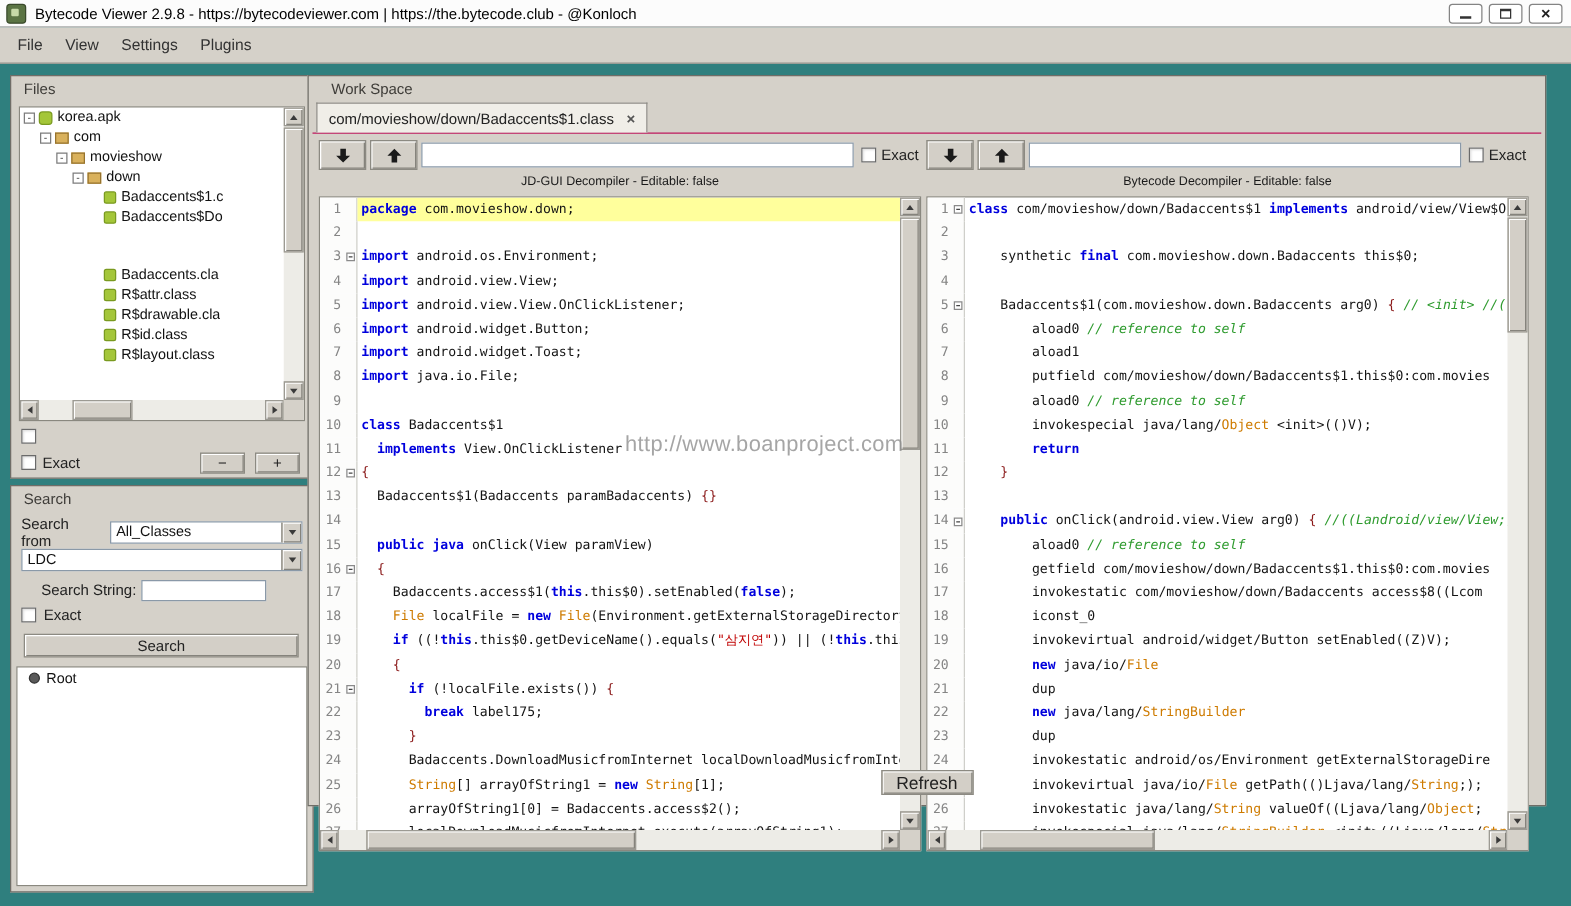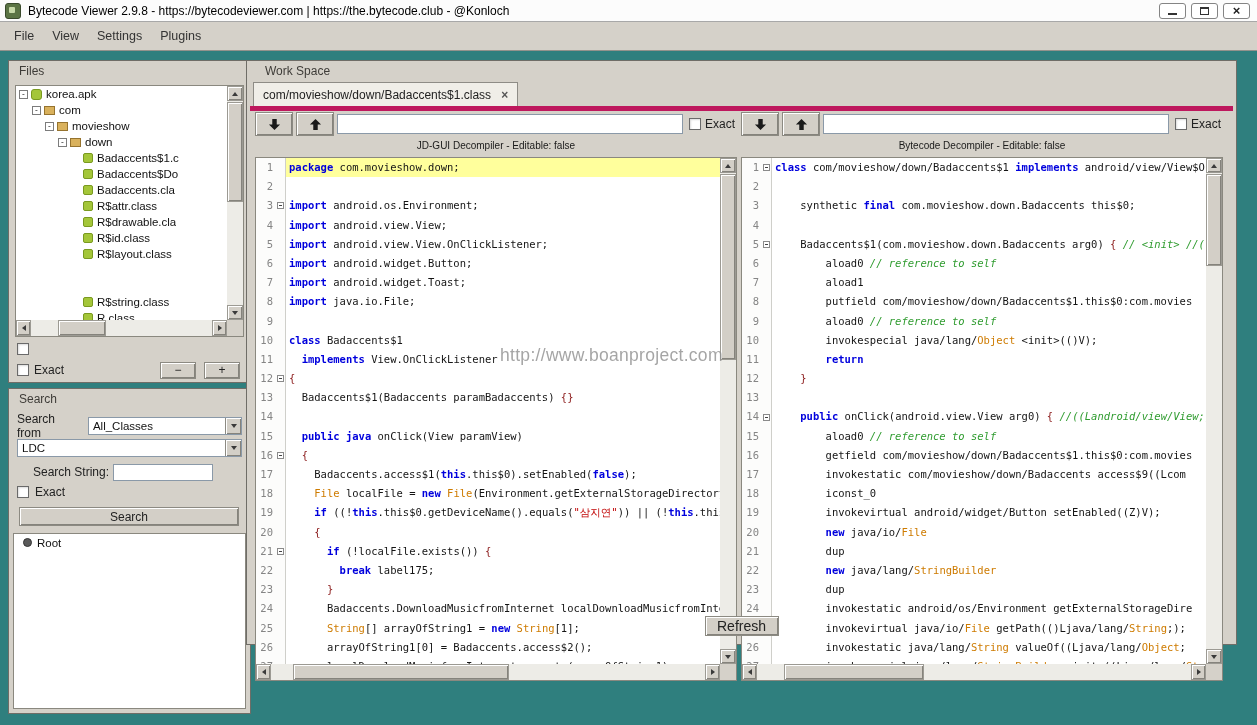--- a/index.html
+++ b/index.html
@@ -77,21 +77,21 @@
   .sp-label{font-size:12px;color:#222;}
   .sp-row1{top:28px;height:18px;} .sp-combo1{width:160px;margin-left:8px;}
   .sp-row2{top:50px;height:18px;} .sp-combo2{width:100%;}
   .sp-row3{top:74px;height:18px;} .sp-row3 .sp-label{margin-left:16px;} .sp-input{width:100px;margin-left:4px;}
   .sp-row4{top:96px;height:14px;} .sp-row4 .sp-label{margin-left:6px;}
   .search-btn{position:absolute;left:10px;right:11px;top:118px;height:19px;font-size:12px;}
   .search-results{position:absolute;left:4px;right:4px;top:144px;bottom:4px;background:#fff;border:1px solid #8A887F;box-sizing:border-box;}
   .root-row{display:flex;align-items:center;height:17px;padding-left:9px;font-size:11.5px;color:#111;}
   .root-icon{width:9px;height:9px;border-radius:50%;background:#5A5A5A;border:1px solid #333;margin-right:5px;box-sizing:border-box;}
   
-  .tabbar{position:absolute;left:3px;right:3px;top:20px;height:25px;border-bottom:5px solid #be185d;}
+  .tabbar{position:absolute;left:3px;right:3px;top:20px;height:25px;border-bottom:1px solid #be185d;}
   .tab{position:absolute;left:3px;bottom:0;height:24px;background:#F0EEE8;border:1px solid #8E8C86;border-bottom:none;
        display:flex;align-items:center;padding:0 9px;font-size:12px;color:#222;box-sizing:border-box;}
   .tab-close{margin-left:10px;color:#555;font-size:12px;font-weight:bold;}
   .pane{position:absolute;top:50px;height:570px;width:482px;}
   .pane-left{left:8px;} .pane-right{left:494px;}
   .pane-toolbar{position:absolute;left:0;top:0;right:0;height:26px;display:flex;align-items:center;gap:3px;}
   .tool-btn{width:38px;height:24px;flex:0 0 auto;}
   .pane-field{flex:1;height:20px;}
   .pane-exact{display:flex;align-items:center;gap:4px;font-size:12px;color:#222;padding:0 2px 0 3px;}
   .pane-title{position:absolute;left:0;right:0;top:29px;height:16px;text-align:center;font-size:10px;color:#1A1A1A;}
@@ -170,21 +170,21 @@
           <div class="tree-row" style="padding-left: 55px;">
             <span class="expander-spacer"></span>
             <span class="ticon class-icon"></span>
             <span class="tlabel">Badaccents$1.c</span>
           </div>
           <div class="tree-row" style="padding-left: 55px;">
             <span class="expander-spacer"></span>
             <span class="ticon class-icon"></span>
             <span class="tlabel">Badaccents$Do</span>
           </div>
-          <div class="tree-row" style="padding-left: 55px;">
+          <div class="tree-row" style="padding-left: 55px; margin-top: 30px;">
             <span class="expander-spacer"></span>
             <span class="ticon class-icon"></span>
             <span class="tlabel">Badaccents.cla</span>
           </div>
           <div class="tree-row" style="padding-left: 55px;">
             <span class="expander-spacer"></span>
             <span class="ticon class-icon"></span>
             <span class="tlabel">R$attr.class</span>
           </div>
           <div class="tree-row" style="padding-left: 55px;">
@@ -675,21 +675,21 @@
                 <span class="gnum">16</span>
                 <span class="gfold"></span>
               </span>
               <span class="ccode"><span class="tk-p">        getfield com/movieshow/down/Badaccents$1.this$0:com.movies</span></span>
             </div>
             <div class="crow">
               <span class="gut">
                 <span class="gnum">17</span>
                 <span class="gfold"></span>
               </span>
-              <span class="ccode"><span class="tk-p">        invokestatic com/movieshow/down/Badaccents access$9((Lcom</span></span>
+              <span class="ccode"><span class="tk-p">        invokestatic com/movieshow/down/Badaccents access$8((Lcom</span></span>
             </div>
             <div class="crow">
               <span class="gut">
                 <span class="gnum">18</span>
                 <span class="gfold"></span>
               </span>
               <span class="ccode"><span class="tk-p">        iconst_0</span></span>
             </div>
             <div class="crow">
               <span class="gut">

